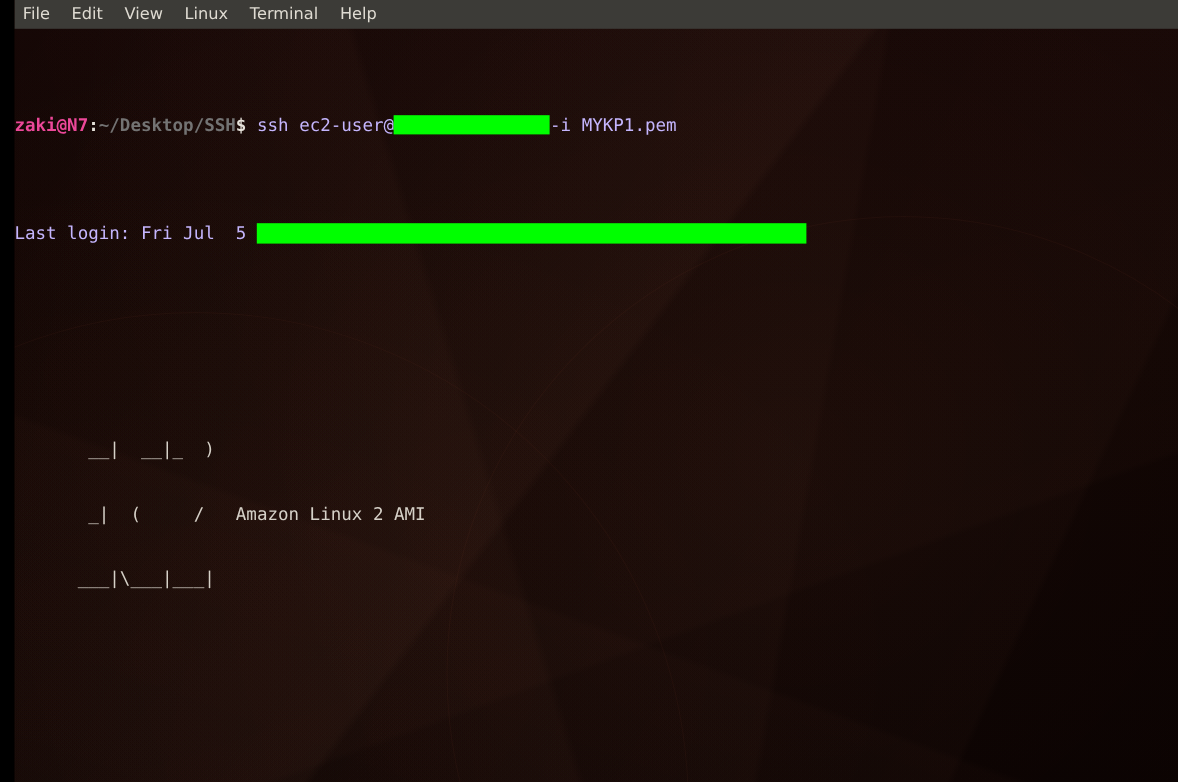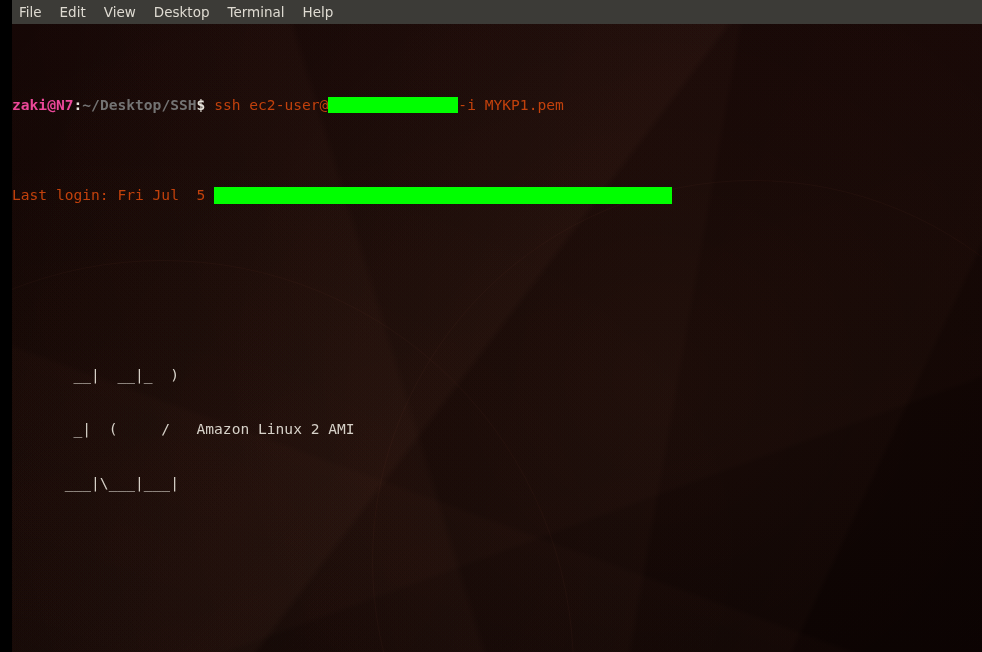--- a/index.html
+++ b/index.html
@@ -88,21 +88,21 @@
   .line {
     height: 18px;
     line-height: 18px;
     white-space: pre;
     display: block;
   }
 
   .c-green  { color: #ec4899; font-weight: bold; }
   .c-blue   { color: #737373; font-weight: bold; }
   .c-white  { color: #e6e2da; font-weight: bold; }
-  .c-fg     { color: #c2410c; }
+  .c-fg     { color: #c4b5fd; }
 
   
   .redact {
     display: inline-block;
     background: #00ff00;
     height: 16px;
     vertical-align: -3px;
   }
   .redact-cmd   { width: 130px; }
   .redact-login { width: 458px; height: 17px; vertical-align: -4px; }
@@ -125,21 +125,21 @@
 <div id="app">
 
   <div class="wallpaper"></div>
   <div class="wallpaper-arc" style="left:360px; top:180px; width:760px; height:760px;"></div>
   <div class="wallpaper-arc" style="left:-260px; top:260px; width:820px; height:820px;"></div>
 
   <div class="menubar">
     <div class="menu-item">File</div>
     <div class="menu-item">Edit</div>
     <div class="menu-item">View</div>
-    <div class="menu-item">Desktop</div>
+    <div class="menu-item">Linux</div>
     <div class="menu-item">Terminal</div>
     <div class="menu-item">Help</div>
   </div>
 
   <div class="terminal">
 
     
     <div class="line"><span class="c-green">zaki@N7</span><span class="c-white">:</span><span class="c-blue">~/Desktop/SSH</span><span class="c-white">$</span><span class="c-fg"> ssh ec2-user@</span><span class="redact redact-cmd"></span><span class="c-fg">-i MYKP1.pem</span></div>
 
     

